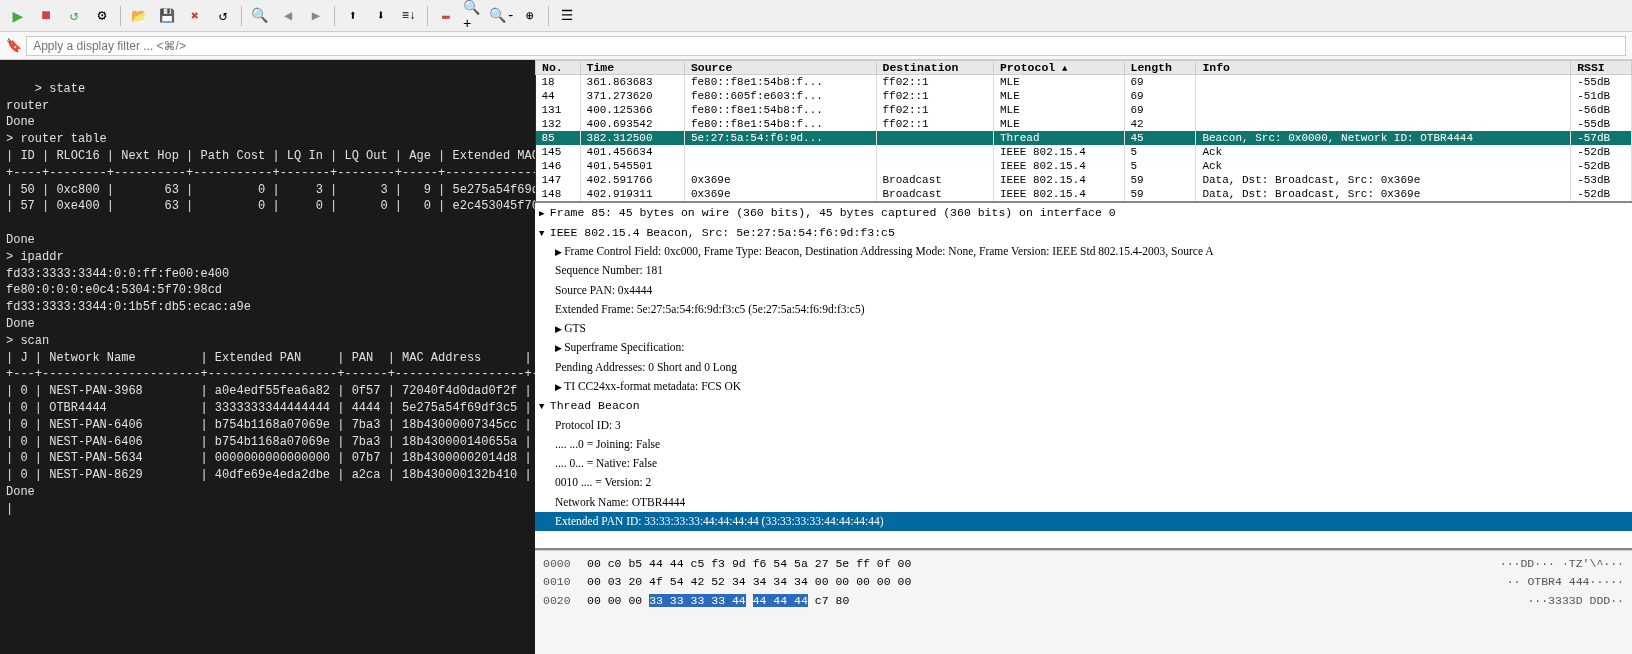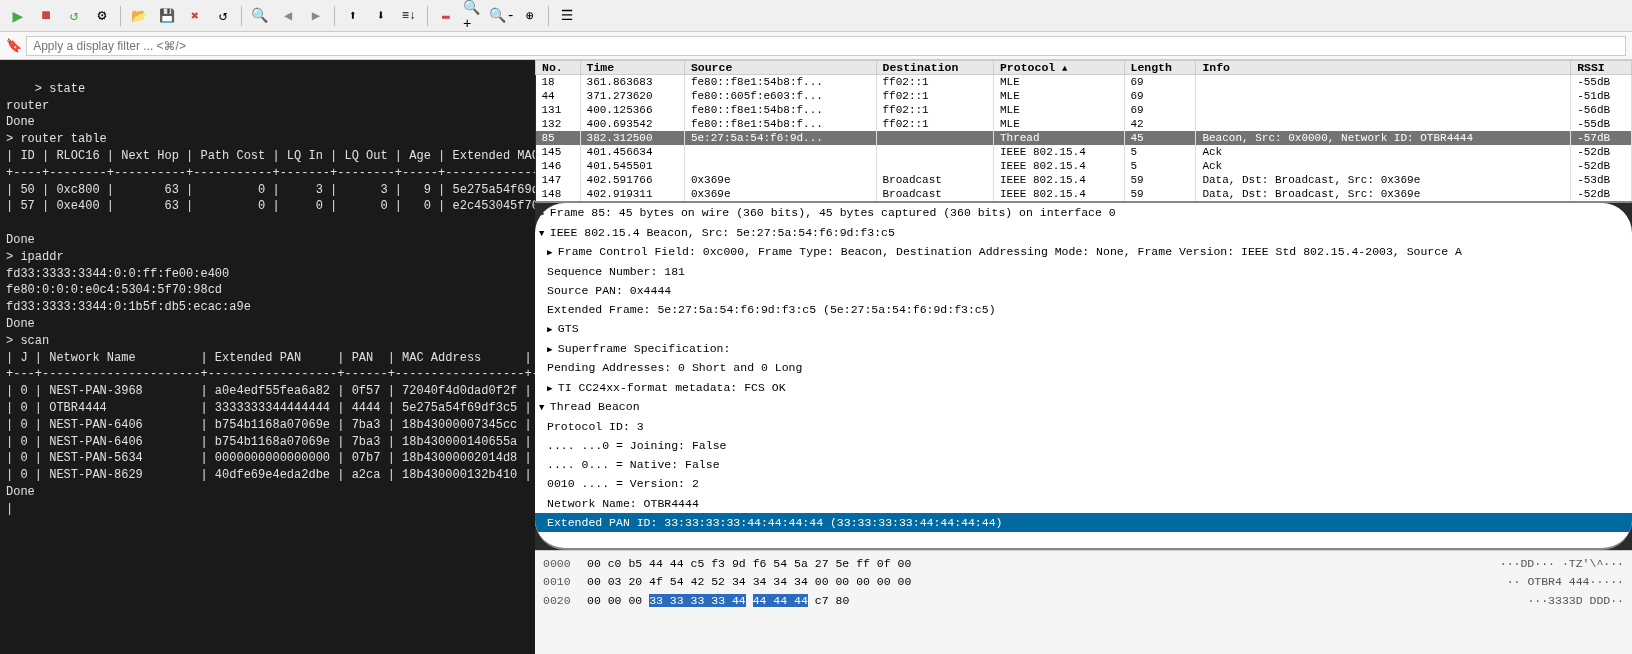--- a/index.html
+++ b/index.html
@@ -93,52 +93,51 @@
       text-align: left;
       font-weight: bold;
       position: sticky;
       top: 0;
       white-space: nowrap;
       cursor: pointer;
     }
     #packet-list tbody tr {
       background: white;
     }
-    #packet-list tbody tr.selected { background: #737373; color: white; }
+    #packet-list tbody tr.selected { background: #0f766e; color: white; }
     #packet-list tbody tr.selected td { color: white; }
     #packet-list tbody td {
       border-right: 1px solid #ddd;
       padding: 1px 6px;
       white-space: nowrap;
       font-size: 11px;
       color: #000;
     }
 
     
     #packet-detail {
       flex: 1;
       overflow-y: auto;
       background: white;
       border-bottom: 2px solid #888;
       font-family: 'Courier New', monospace;
       font-size: 11.5px;
-      border-radius: 30px;
     }
     .detail-item {
       padding: 1px 4px;
       line-height: 1.5;
       cursor: default;
       white-space: nowrap;
     }
     .detail-item.selected-detail {
       background: #0369a1;
       color: white;
     }
     .detail-item.level0 { padding-left: 4px; }
-    .detail-item.level1 { padding-left: 12px; }
+    .detail-item.level1 { padding-left: 20px; font-family: Liberation Serif, serif; }
     .detail-item.collapsible::before { content: '▶ '; font-size: 9px; }
     .detail-item.expanded::before { content: '▼ '; font-size: 9px; }
 
     
     #hex-dump {
       background: #f5f5f5;
       font-family: 'Courier New', monospace;
       font-size: 11.5px;
       padding: 4px 8px;
       overflow-y: auto;

